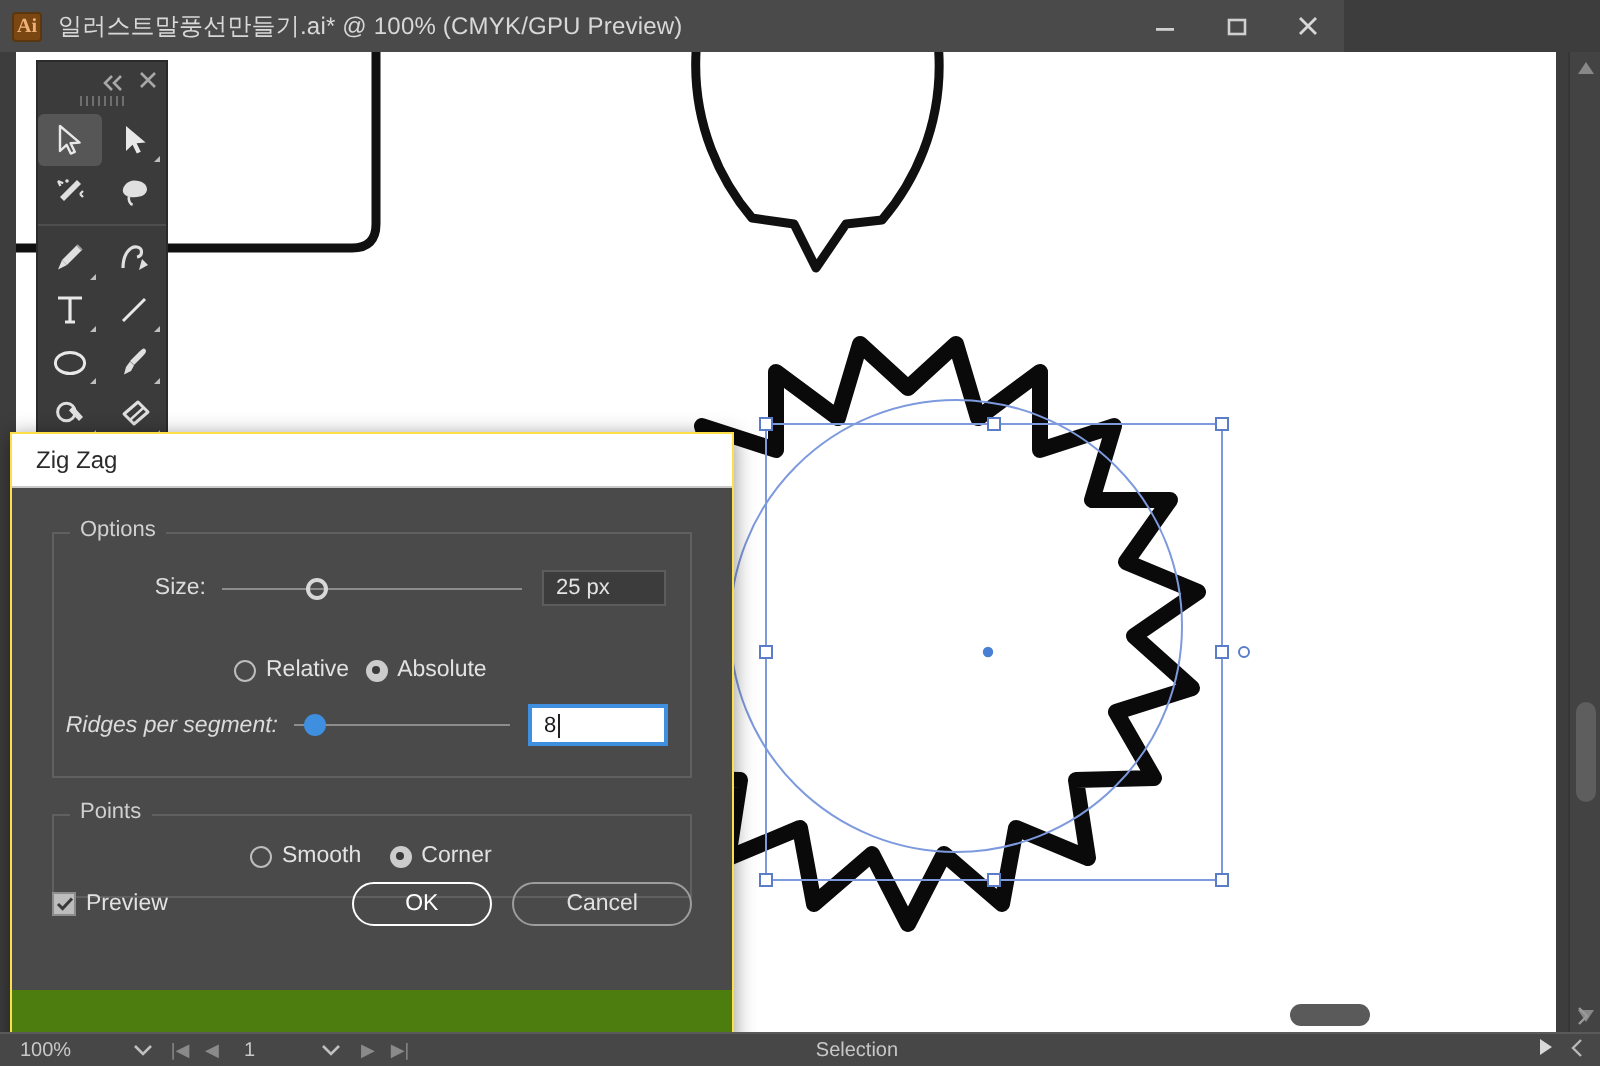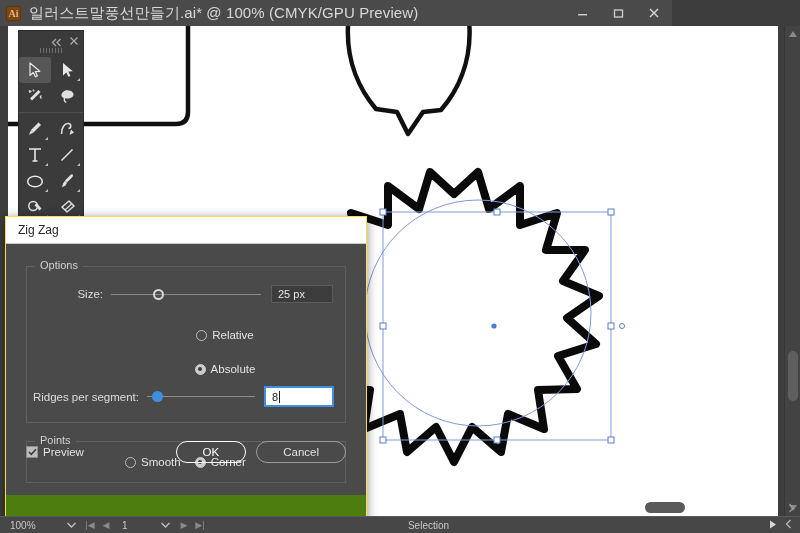--- a/index.html
+++ b/index.html
@@ -19,21 +19,21 @@
     display:flex; align-items:center;
   }
   .ai-logo {
     width:15px; height:15px; margin-left:6px; margin-right:8px;
     background:#7a4712; border:1px solid #5c360e; border-radius:2px;
     color:#f0b078; font-size:10px; font-weight:bold;
     display:flex; align-items:center; justify-content:center;
     font-family:"Liberation Serif", serif;
   }
   .title-text {
-    color:#d8d8d8; font-size:15px; letter-spacing:.1px; white-space:nowrap;
+    color:#d8d8d8; font-size:12px; letter-spacing:.1px; white-space:nowrap;
   }
   .wincontrols { position:absolute; right:0; top:0; height:26px; display:flex; }
   .wc { width:36px; height:26px; display:flex; align-items:center; justify-content:center; }
   .wc svg { display:block; }
 
   
   .canvas-area {
     position:absolute; left:0; top:26px; width:800px; height:490px;
     background:#3d3d3d; overflow:hidden;
   }
@@ -388,33 +388,33 @@
 
         <div class="row" style="margin-bottom:26px;">
           <span class="lbl" style="width:72px;text-align:right;padding-right:8px;">Size:</span>
           <div class="slider-wrap" style="margin-right:10px;">
             <div class="strack"></div>
             <div class="sknob hollow" style="left:28%;"></div>
           </div>
           <div class="numfield">25 px</div>
         </div>
 
-        <div class="row" style="padding-left:78px;gap:22px;flex-direction:column;">
+        <div class="row" style="padding-left:78px;gap:8px;">
           <div class="radio">
             <span class="rdot"></span>
             <span>Relative</span>
           </div>
           <div class="radio">
             <span class="rdot on"></span>
             <span>Absolute</span>
           </div>
         </div>
 
         <div class="row" style="margin-top:12px;margin-left:-12px;">
-          <span class="lbl" style="width:120px;text-align:right;padding-right:8px;">Ridges per segment:</span>
+          <span class="lbl" style="width:120px;text-align:right;padding-right:8px;font-style:italic;">Ridges per segment:</span>
           <div class="slider-wrap" style="margin-right:10px;">
             <div class="strack"></div>
             <div class="sknob filled" style="left:5%;"></div>
           </div>
           <div class="numfield focus" style="width:68px;height:19px;">
             <span>8</span>
               <span class="caretbar"></span>
           </div>
         </div>
       </div>

